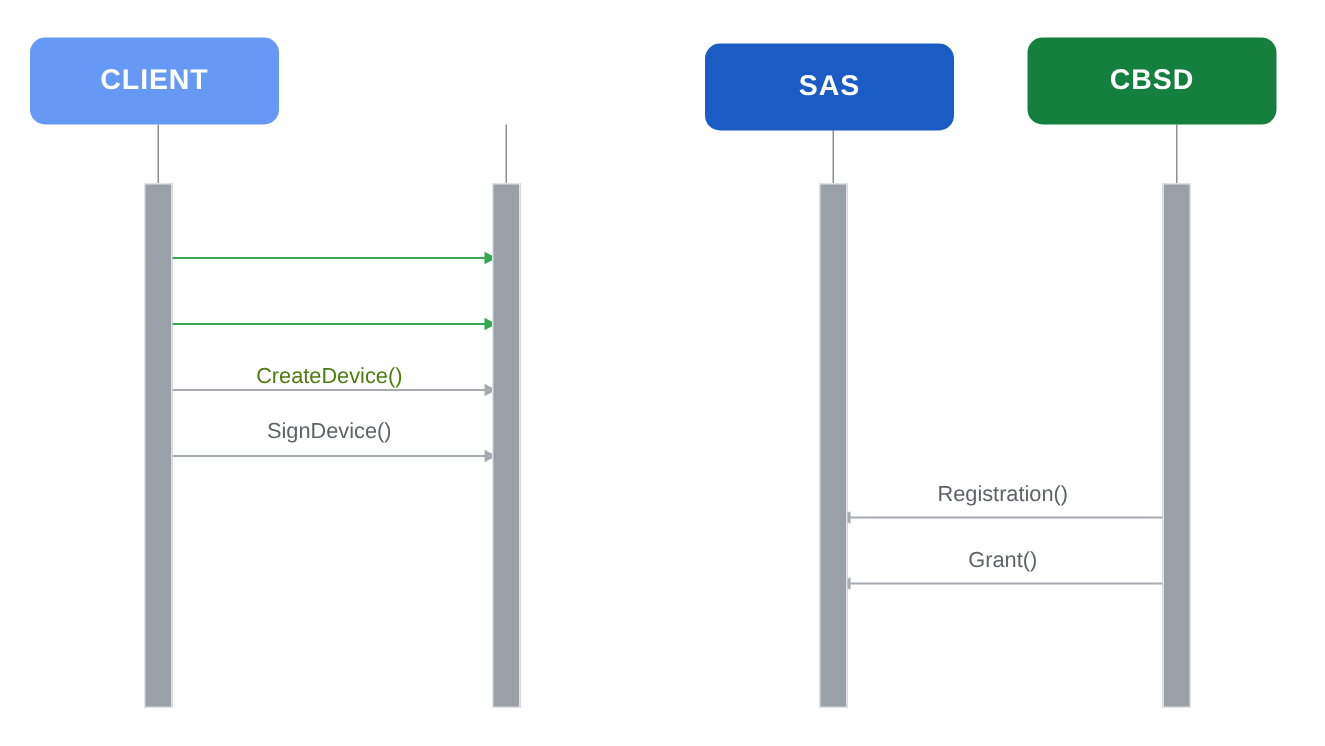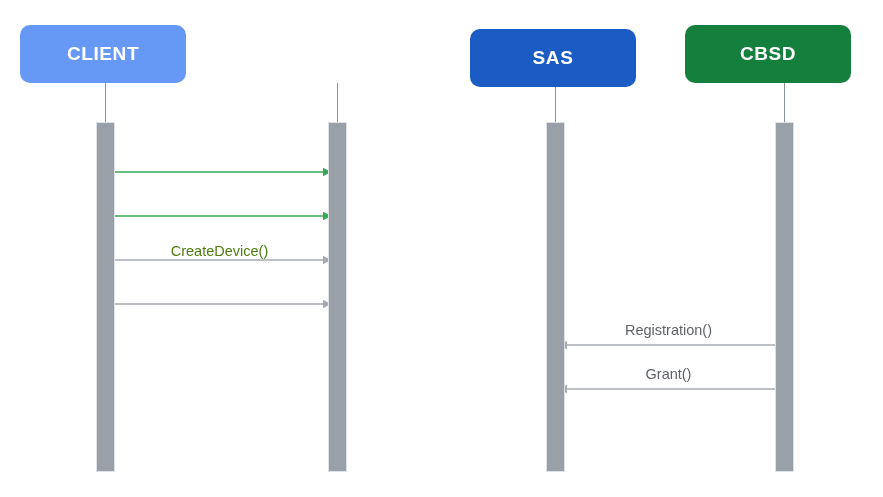--- a/index.html
+++ b/index.html
@@ -107,15 +107,16 @@
     <div class="activation-bar" style="left: 546px; top: 122px; width: 19px; height: 350px; background: rgb(154, 160, 168); border-color: rgb(223, 225, 229);"></div>
     <div class="participant-box" style="left: 470px; top: 29px; width: 166px; height: 58px; background: rgb(26, 91, 196);">
       <span class="participant-label">SAS</span>
     </div>
     <div class="lifeline-stub" style="left: 784px; top: 83px; height: 39px;"></div>
     <div class="activation-bar" style="left: 775px; top: 122px; width: 19px; height: 350px; background: rgb(154, 160, 168); border-color: rgb(223, 225, 229);"></div>
     <div class="participant-box" style="left: 685px; top: 25px; width: 166px; height: 58px; background: #15803d;">
       <span class="participant-label">CBSD</span>
     </div>
     <div class="msg-label grey" style="left: 108px; top: 243px; width: 223px; color: #4d7c0f;">CreateDevice()</div>
+    <div class="msg-label grey" style="left: 108px; top: 280px; width: 223px; color: rgb(95, 99, 104);">SignDevice()</div>
     <div class="msg-label grey" style="left: 559px; top: 322px; width: 219px; color: rgb(95, 99, 104);">Registration()</div>
     <div class="msg-label grey" style="left: 559px; top: 366px; width: 219px; color: rgb(95, 99, 104);">Grant()</div>
   </div>
 
 </body></html>

